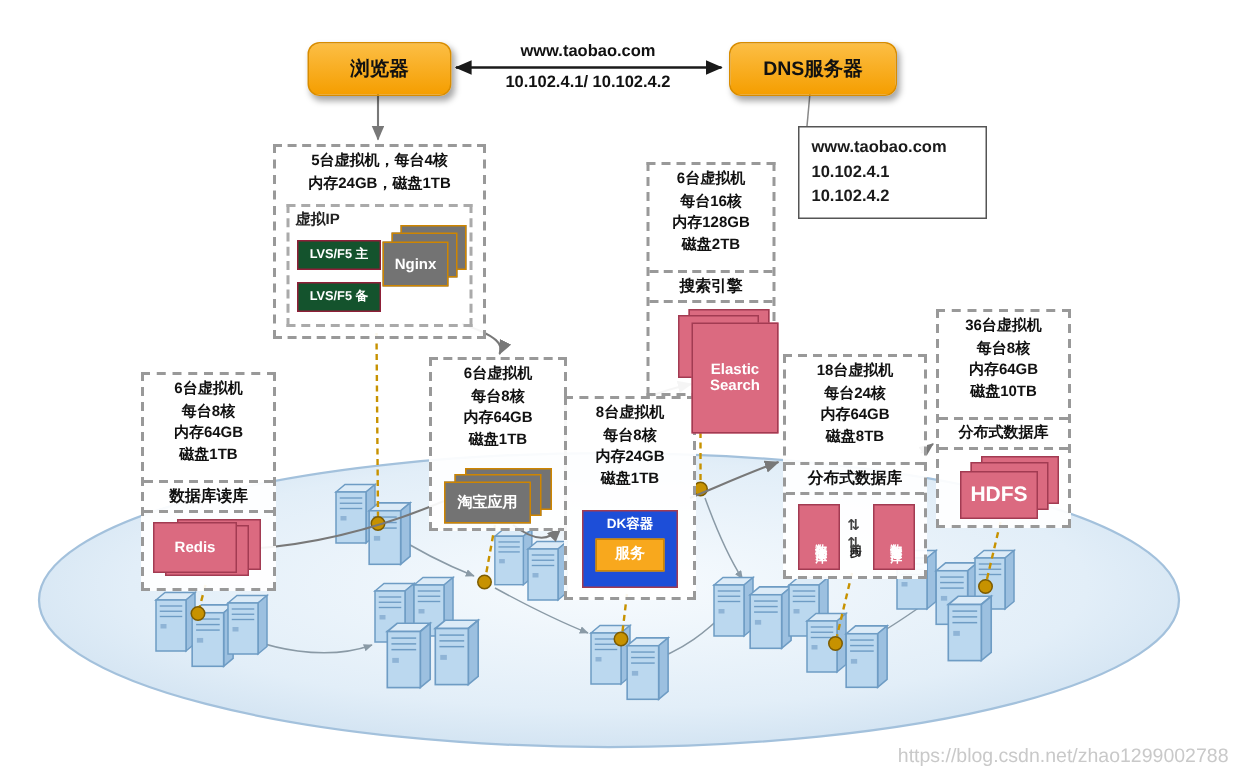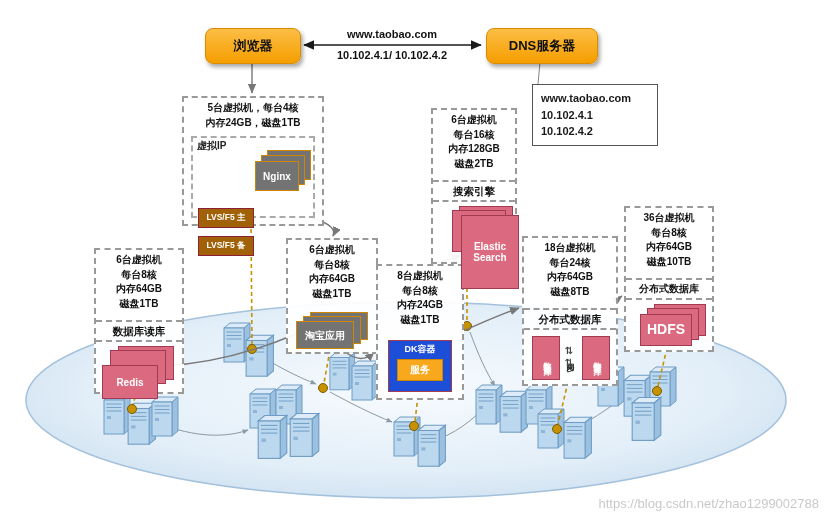--- a/index.html
+++ b/index.html
@@ -17,22 +17,22 @@
 
   
   .cluster{position:absolute;z-index:3;border:2px dashed #999;background:rgba(255,255,255,.93);
            font-weight:bold;text-align:center;}
   .spec{position:absolute;left:0;right:0;top:3px;font-size:10px;line-height:1.45;color:#111;}
   .band{position:absolute;left:0;right:0;height:18px;line-height:18px;font-size:10.5px;
         border-top:2px dashed #999;border-bottom:2px dashed #999;color:#111;}
   .inner-dashed{position:absolute;border:2px dashed #aaa;}
   .vip-label{position:absolute;left:4px;top:1px;font-size:10px;font-weight:bold;color:#222;}
 
-  .redbox{position:absolute;background:#a16207;border:1px solid #8F1F38;color:#fff;
-          font-size:8.5px;font-weight:bold;display:flex;align-items:center;justify-content:center;margin-top:48px;}
+  .redbox{position:absolute;background:#14532d;border:1px solid #8F1F38;color:#fff;
+          font-size:8.5px;font-weight:bold;display:flex;align-items:center;justify-content:center;}
 
   .stack{position:absolute;}
   .card{position:absolute;display:flex;align-items:center;justify-content:center;
         color:#fff;font-weight:bold;text-align:center;line-height:1.1;}
   .pink  .card{background:#DB6A80;border:1.5px solid #A23B52;}
   .orange .card{background:#737373;border:1.5px solid #CE8500;}
 
   .dkbox{position:absolute;background:#1d4ed8;border:1.5px solid #A23B52;text-align:center;}
   .dk-title{color:#fff;font-size:9px;font-weight:bold;margin-top:2px;}
   .dk-inner{margin:3px auto 0;width:44px;height:20px;background:#F8A81D;border:1px solid #CE8500;
@@ -198,21 +198,21 @@
     <div class="spec">
       <div>6台虚拟机</div>
       <div>每台8核</div>
       <div>内存64GB</div>
       <div>磁盘1TB</div>
     </div>
     <div class="band" style="top:70px">数据库读库</div>
     <div class="stack pink" style="left:6px;top:96px;width:74px;height:44px">
       <div class="card" style="left:16px;top:0;width:54px;height:32px"></div>
       <div class="card" style="left:8px;top:4px;width:54px;height:32px"></div>
-      <div class="card" style="left:0;top:19px;width:54px;height:32px;font-size:10px">Redis</div>
+      <div class="card" style="left:0;top:2px;width:54px;height:32px;font-size:10px">Redis</div>
     </div>
   </div>
 
   <div class="cluster" style="left:286px;top:238px;width:88px;height:112px">
     <div class="spec">
       <div>6台虚拟机</div>
       <div>每台8核</div>
       <div>内存64GB</div>
       <div>磁盘1TB</div>
     </div>

